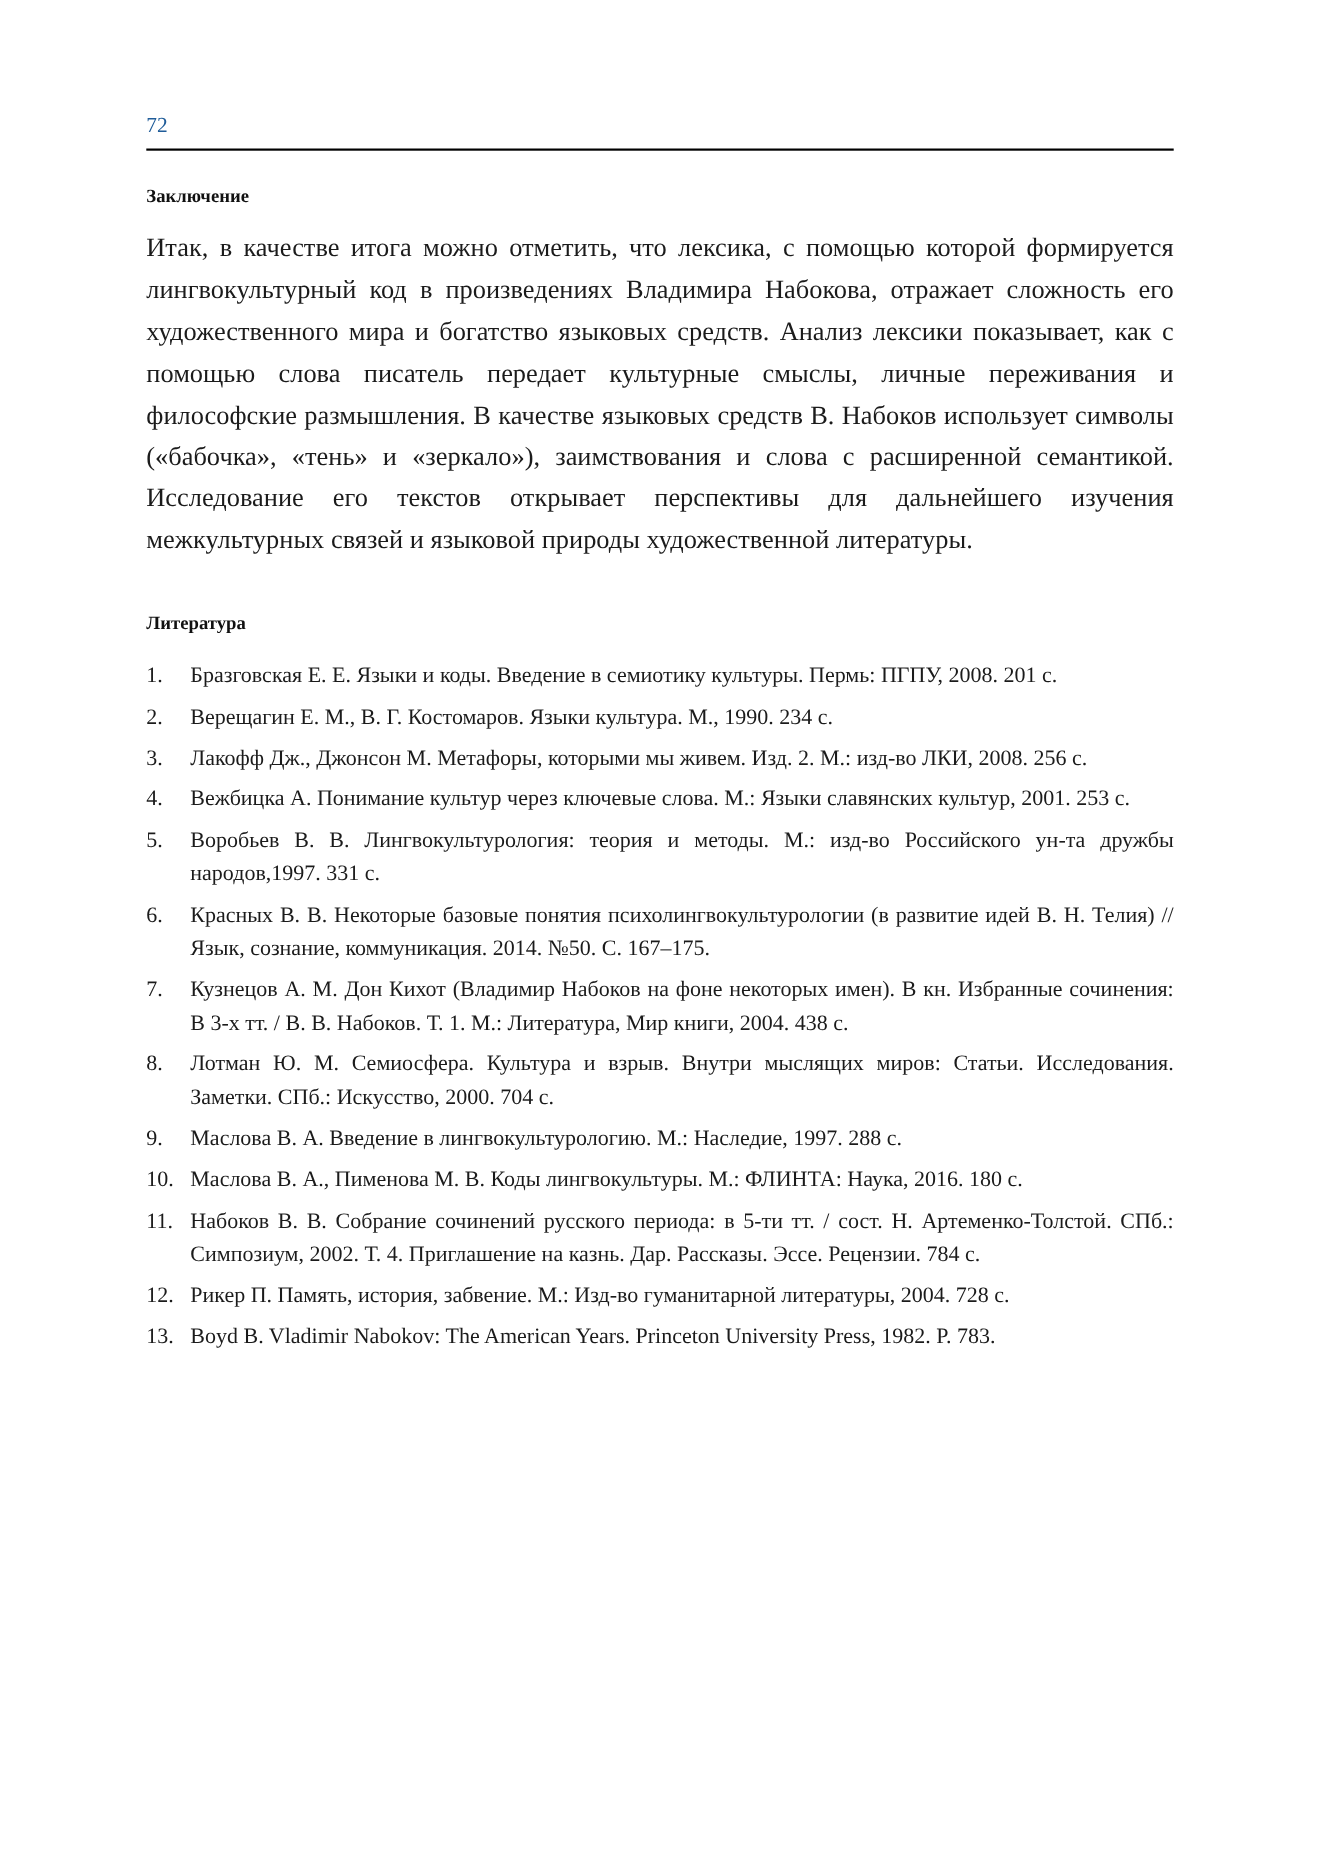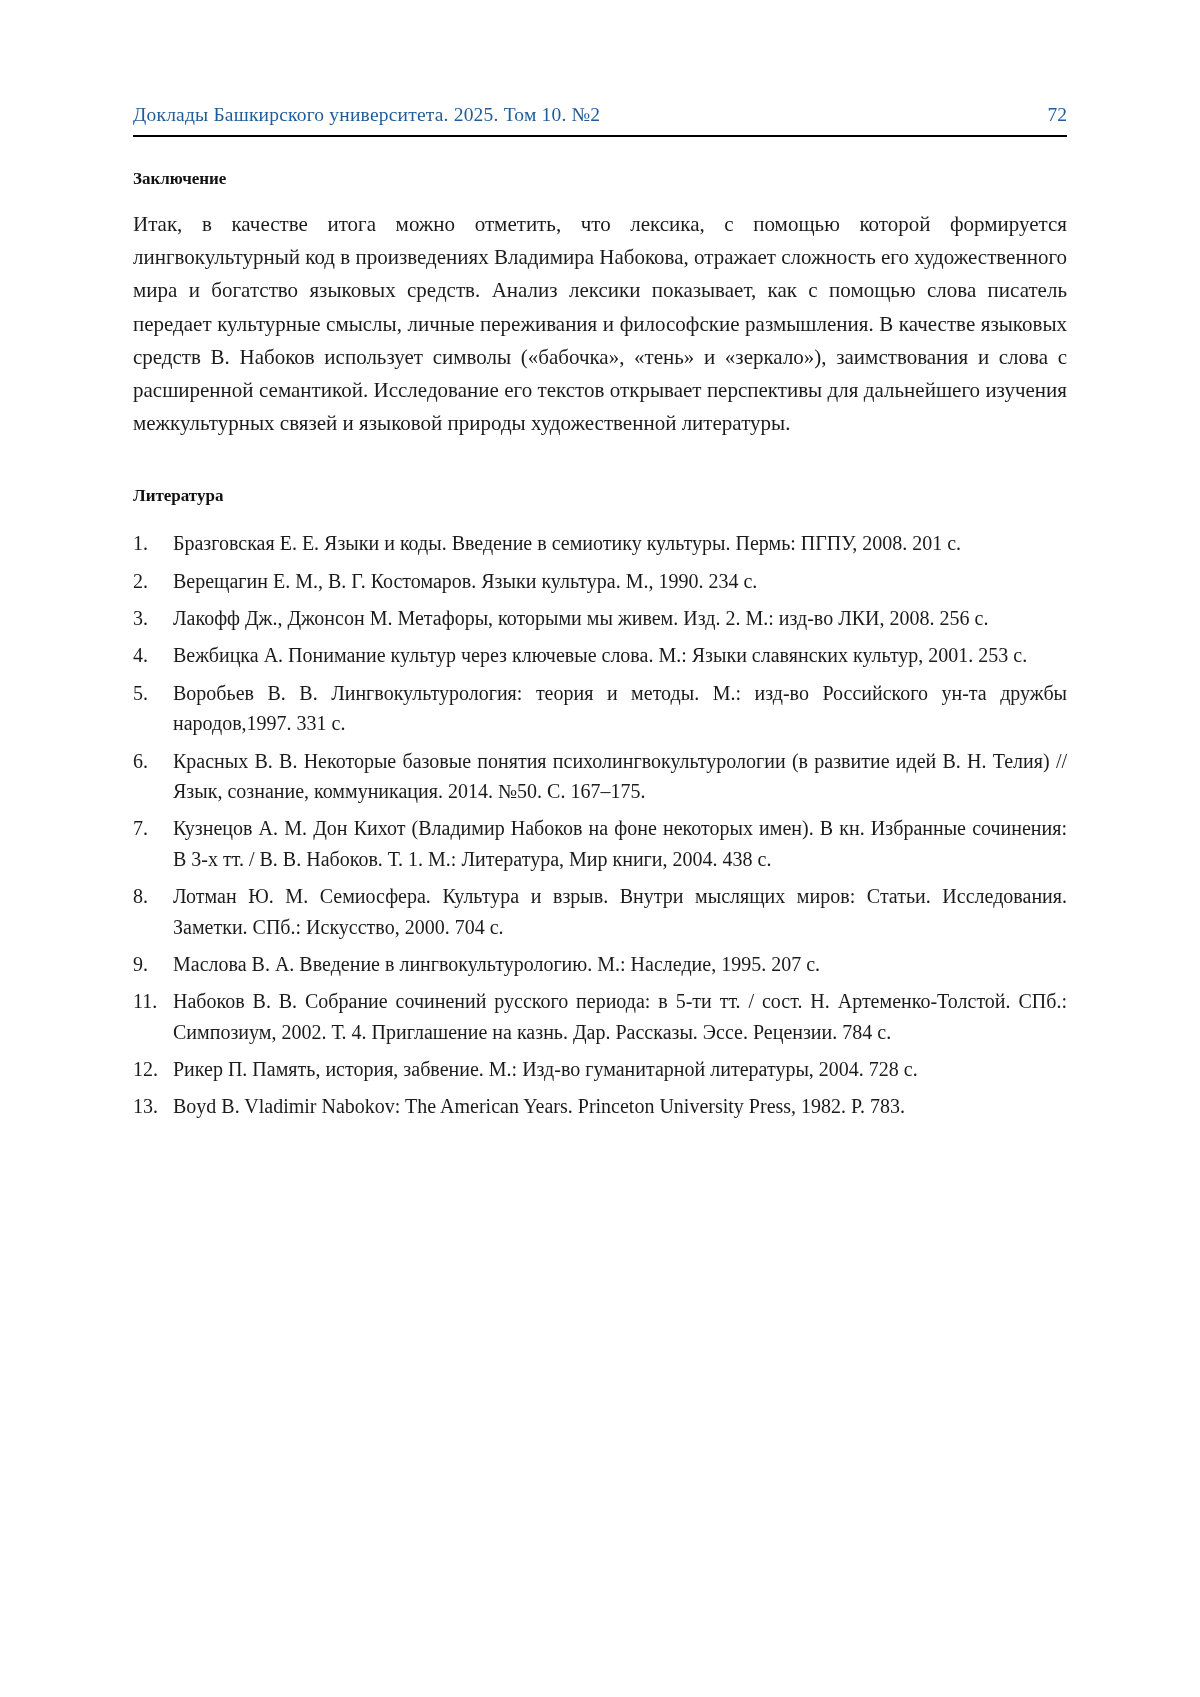--- a/index.html
+++ b/index.html
@@ -26,21 +26,21 @@
   .journal-title { letter-spacing: 0.2px; }
   .page-number { text-align: right; }
   .section-title {
     font-size: 17px;
     font-weight: bold;
     margin-top: 32px;
     color: #111111;
   }
   .section-title.refs { margin-top: 46px; }
   .body-par {
-    font-size: 21px;
+    font-size: 24px;
     line-height: 1.58;
     text-align: justify;
     margin-top: 19px;
     color: #1b1b1b;
   }
   .ref-list {
     list-style: none;
     margin-top: 22px;
   }
   .ref-item {
@@ -56,21 +56,20 @@
     width: 40px;
   }
   .ref-text { flex: 1; }
 </style>
 </head>
 <body>
 
 <div class="page">
 
   <div class="header-row">
-    <span class="journal-title">Доклады Башкирского университета.  2025.  Том 10.  №2</span>
     <span class="page-number">72</span>
   </div>
 
   <h2 class="section-title">Заключение</h2>
 
   <p class="body-par">Итак, в качестве итога можно отметить, что лексика, с помощью которой формируется лингвокультурный код в произведениях Владимира Набокова, отражает сложность его художественного мира и богатство языковых средств. Анализ лексики показывает, как с помощью слова писатель передает культурные смыслы, личные переживания и философские размышления. В качестве языковых средств В. Набоков использует символы («бабочка», «тень» и «зеркало»), заимствования и слова с расширенной семантикой. Исследование его текстов открывает перспективы для дальнейшего изучения межкультурных связей и языковой природы художественной литературы.</p>
 
   <h2 class="section-title refs">Литература</h2>
 
   <ol class="ref-list">
@@ -101,21 +100,25 @@
     <li class="ref-item">
       <span class="ref-num">7.</span>
       <span class="ref-text">Кузнецов А. М. Дон Кихот (Владимир Набоков на фоне некоторых имен). В кн. Избранные сочинения: В 3-х тт. / В. В. Набоков. Т. 1. М.: Литература, Мир книги, 2004. 438 с.</span>
     </li>
     <li class="ref-item">
       <span class="ref-num">8.</span>
       <span class="ref-text">Лотман Ю. М. Семиосфера. Культура и взрыв. Внутри мыслящих миров: Статьи. Исследования. Заметки. СПб.: Искусство, 2000. 704 с.</span>
     </li>
     <li class="ref-item">
       <span class="ref-num">9.</span>
-      <span class="ref-text">Маслова В. А. Введение в лингвокультурологию. М.: Наследие, 1995. 207 с.</span>
+      <span class="ref-text">Маслова В. А. Введение в лингвокультурологию. М.: Наследие, 1997. 288 с.</span>
+    </li>
+    <li class="ref-item">
+      <span class="ref-num">10.</span>
+      <span class="ref-text">Маслова В. А., Пименова М. В. Коды лингвокультуры. М.: ФЛИНТА: Наука, 2016. 180 с.</span>
     </li>
     <li class="ref-item">
       <span class="ref-num">11.</span>
       <span class="ref-text">Набоков В. В. Собрание сочинений русского периода: в 5-ти тт. / сост. Н. Артеменко-Толстой. СПб.: Симпозиум, 2002. Т. 4. Приглашение на казнь. Дар. Рассказы. Эссе. Рецензии. 784 с.</span>
     </li>
     <li class="ref-item">
       <span class="ref-num">12.</span>
       <span class="ref-text">Рикер П. Память, история, забвение. М.: Изд-во гуманитарной литературы, 2004. 728 с.</span>
     </li>
     <li class="ref-item">

